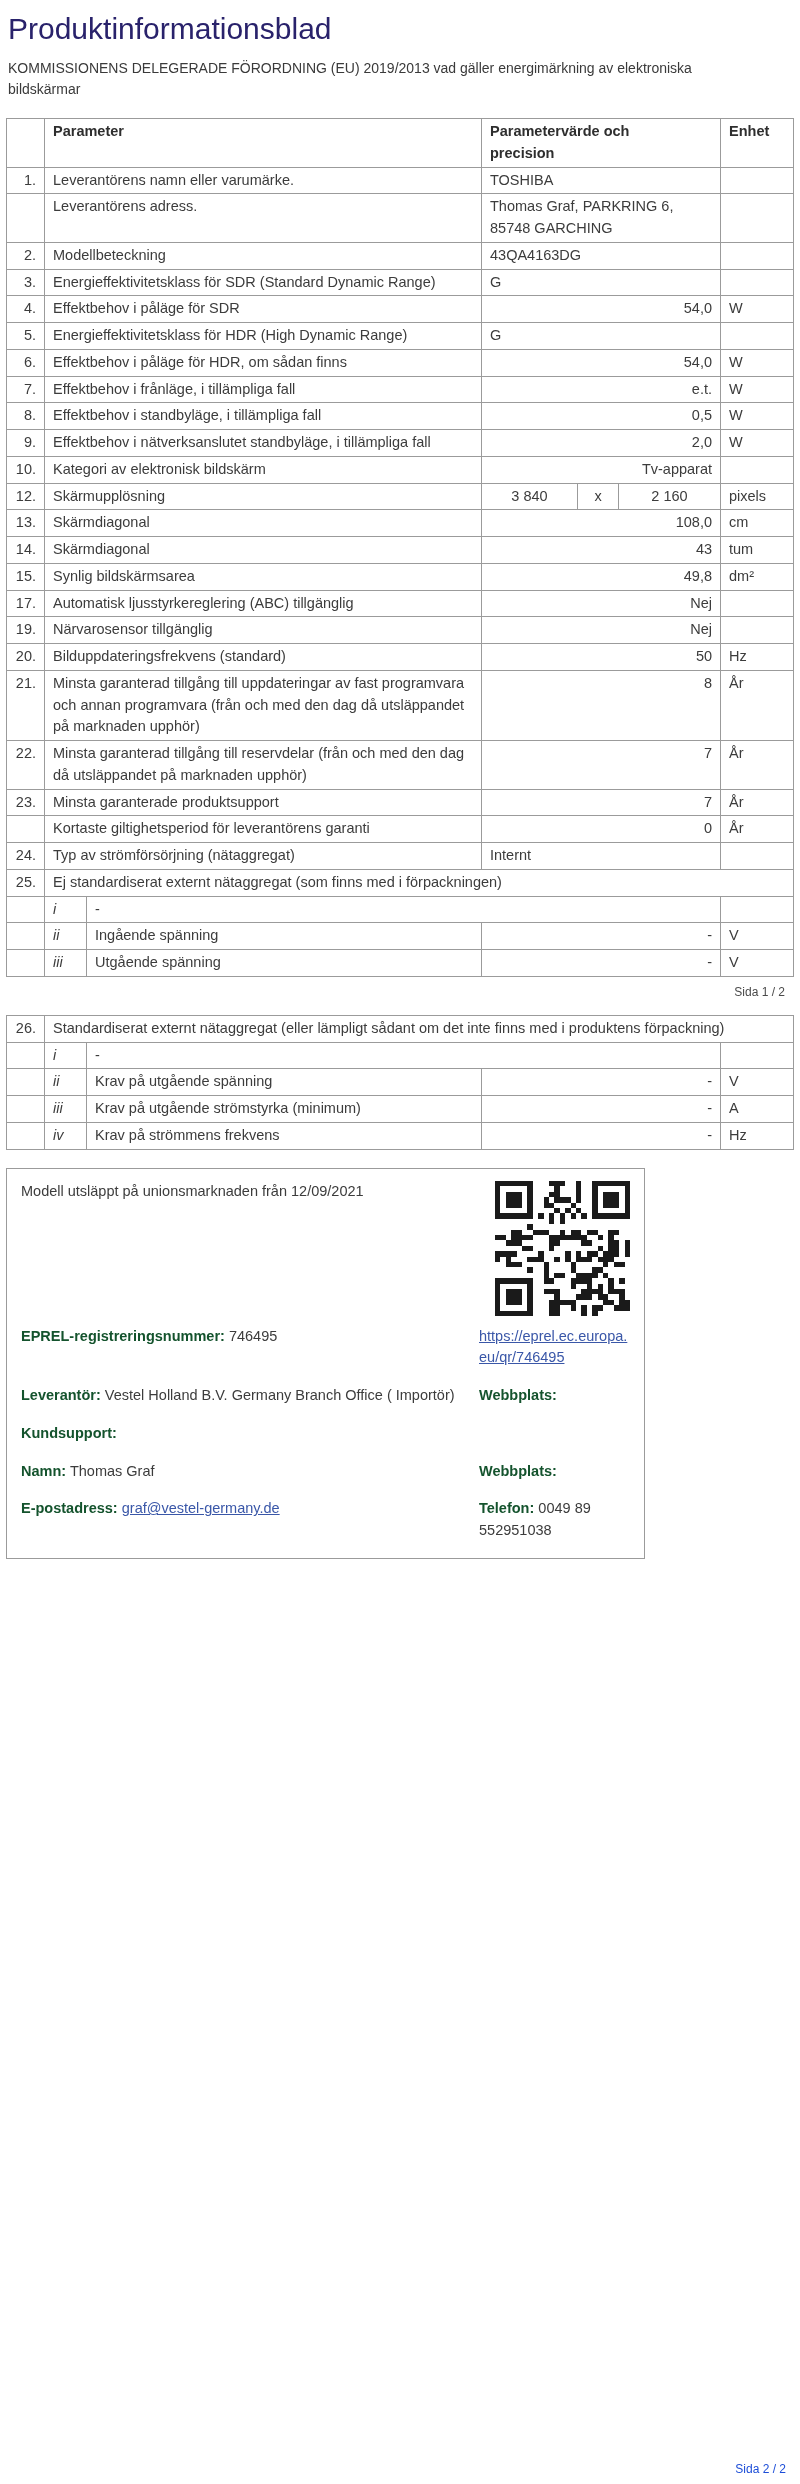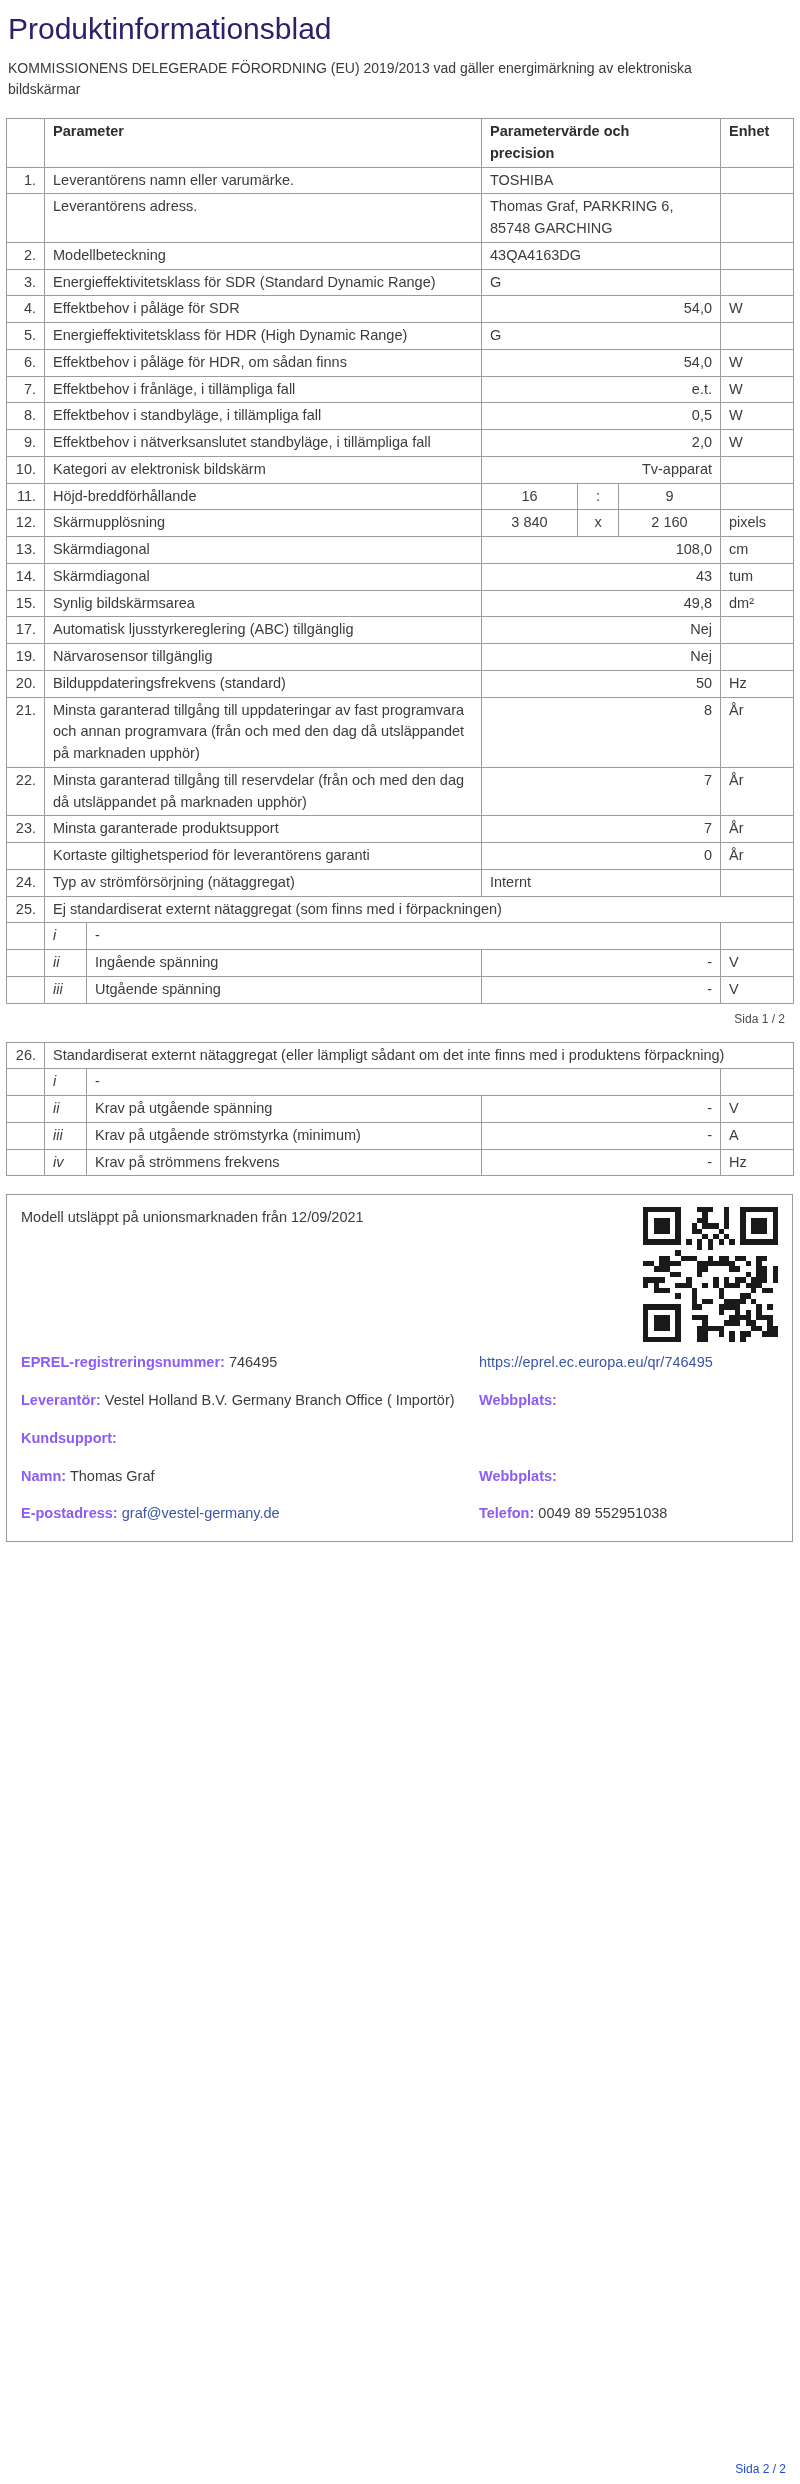--- a/index.html
+++ b/index.html
@@ -43,33 +43,33 @@
   td.roman{font-style:italic;}
   td.val-right{text-align:right;}
   td.val-left{text-align:left;}
   td.val-center{text-align:center;}
   .page-footer{
     font-size:12px;color:#4a4a4a;text-align:right;
     margin:8px 8px 16px 0;
   }
   .info-box{
     border:1px solid var(--border-color,#9b9b9b);
-    width:787px;box-sizing:border-box;
+    width:639px;box-sizing:border-box;
     margin-top:2px;
     padding:12px 14px 16px 14px;
     font-size:14.5px;line-height:1.5;
   }
   .ib-row{display:flex;margin-bottom:16px;}
   .ib-row:last-child{margin-bottom:0;}
   .ib-left{flex:0 0 458px;padding-right:10px;box-sizing:border-box;}
   .ib-right{flex:1 1 auto;}
-  .lbl{font-weight:bold;color:#8b5cf6;margin-top:6px;}
+  .lbl{font-weight:bold;color:#14532d;margin-top:6px;}
   .link{
     color:var(--link-color,#3a57a8);
-    cursor:pointer;word-break:break-all;
+    text-decoration:underline;cursor:pointer;word-break:break-all;
   }
   .qr-wrap{display:flex;justify-content:flex-end;align-items:flex-start;}
   .qr-wrap svg{display:block;}
   .bottom-page-footer{
     position:absolute;right:14px;bottom:8px;
     font-size:12px;color:#1d4ed8;
   }
   .addr-block{margin-top:2px;}
 </style>
 </head>
@@ -156,28 +156,20 @@
         <tr>
           <td class="num">9.</td>
           <td colspan="2">Effektbehov i nätverksanslutet standbyläge, i tillämpliga fall</td>
           <td class="val-right" colspan="3">2,0</td>
           <td>W</td>
         </tr>
         <tr>
           <td class="num">10.</td>
           <td colspan="2">Kategori av elektronisk bildskärm</td>
           <td class="val-right" colspan="3">Tv-apparat</td>
-          <td></td>
-        </tr>
-        <tr>
-          <td class="num">11.</td>
-          <td colspan="2">Höjd-breddförhållande</td>
-          <td class="val-center">16</td>
-          <td class="val-center">:</td>
-          <td class="val-center">9</td>
           <td></td>
         </tr>
         <tr>
           <td class="num">12.</td>
           <td colspan="2">Skärmupplösning</td>
           <td class="val-center">3 840</td>
           <td class="val-center">x</td>
           <td class="val-center">2 160</td>
           <td>pixels</td>
         </tr>

